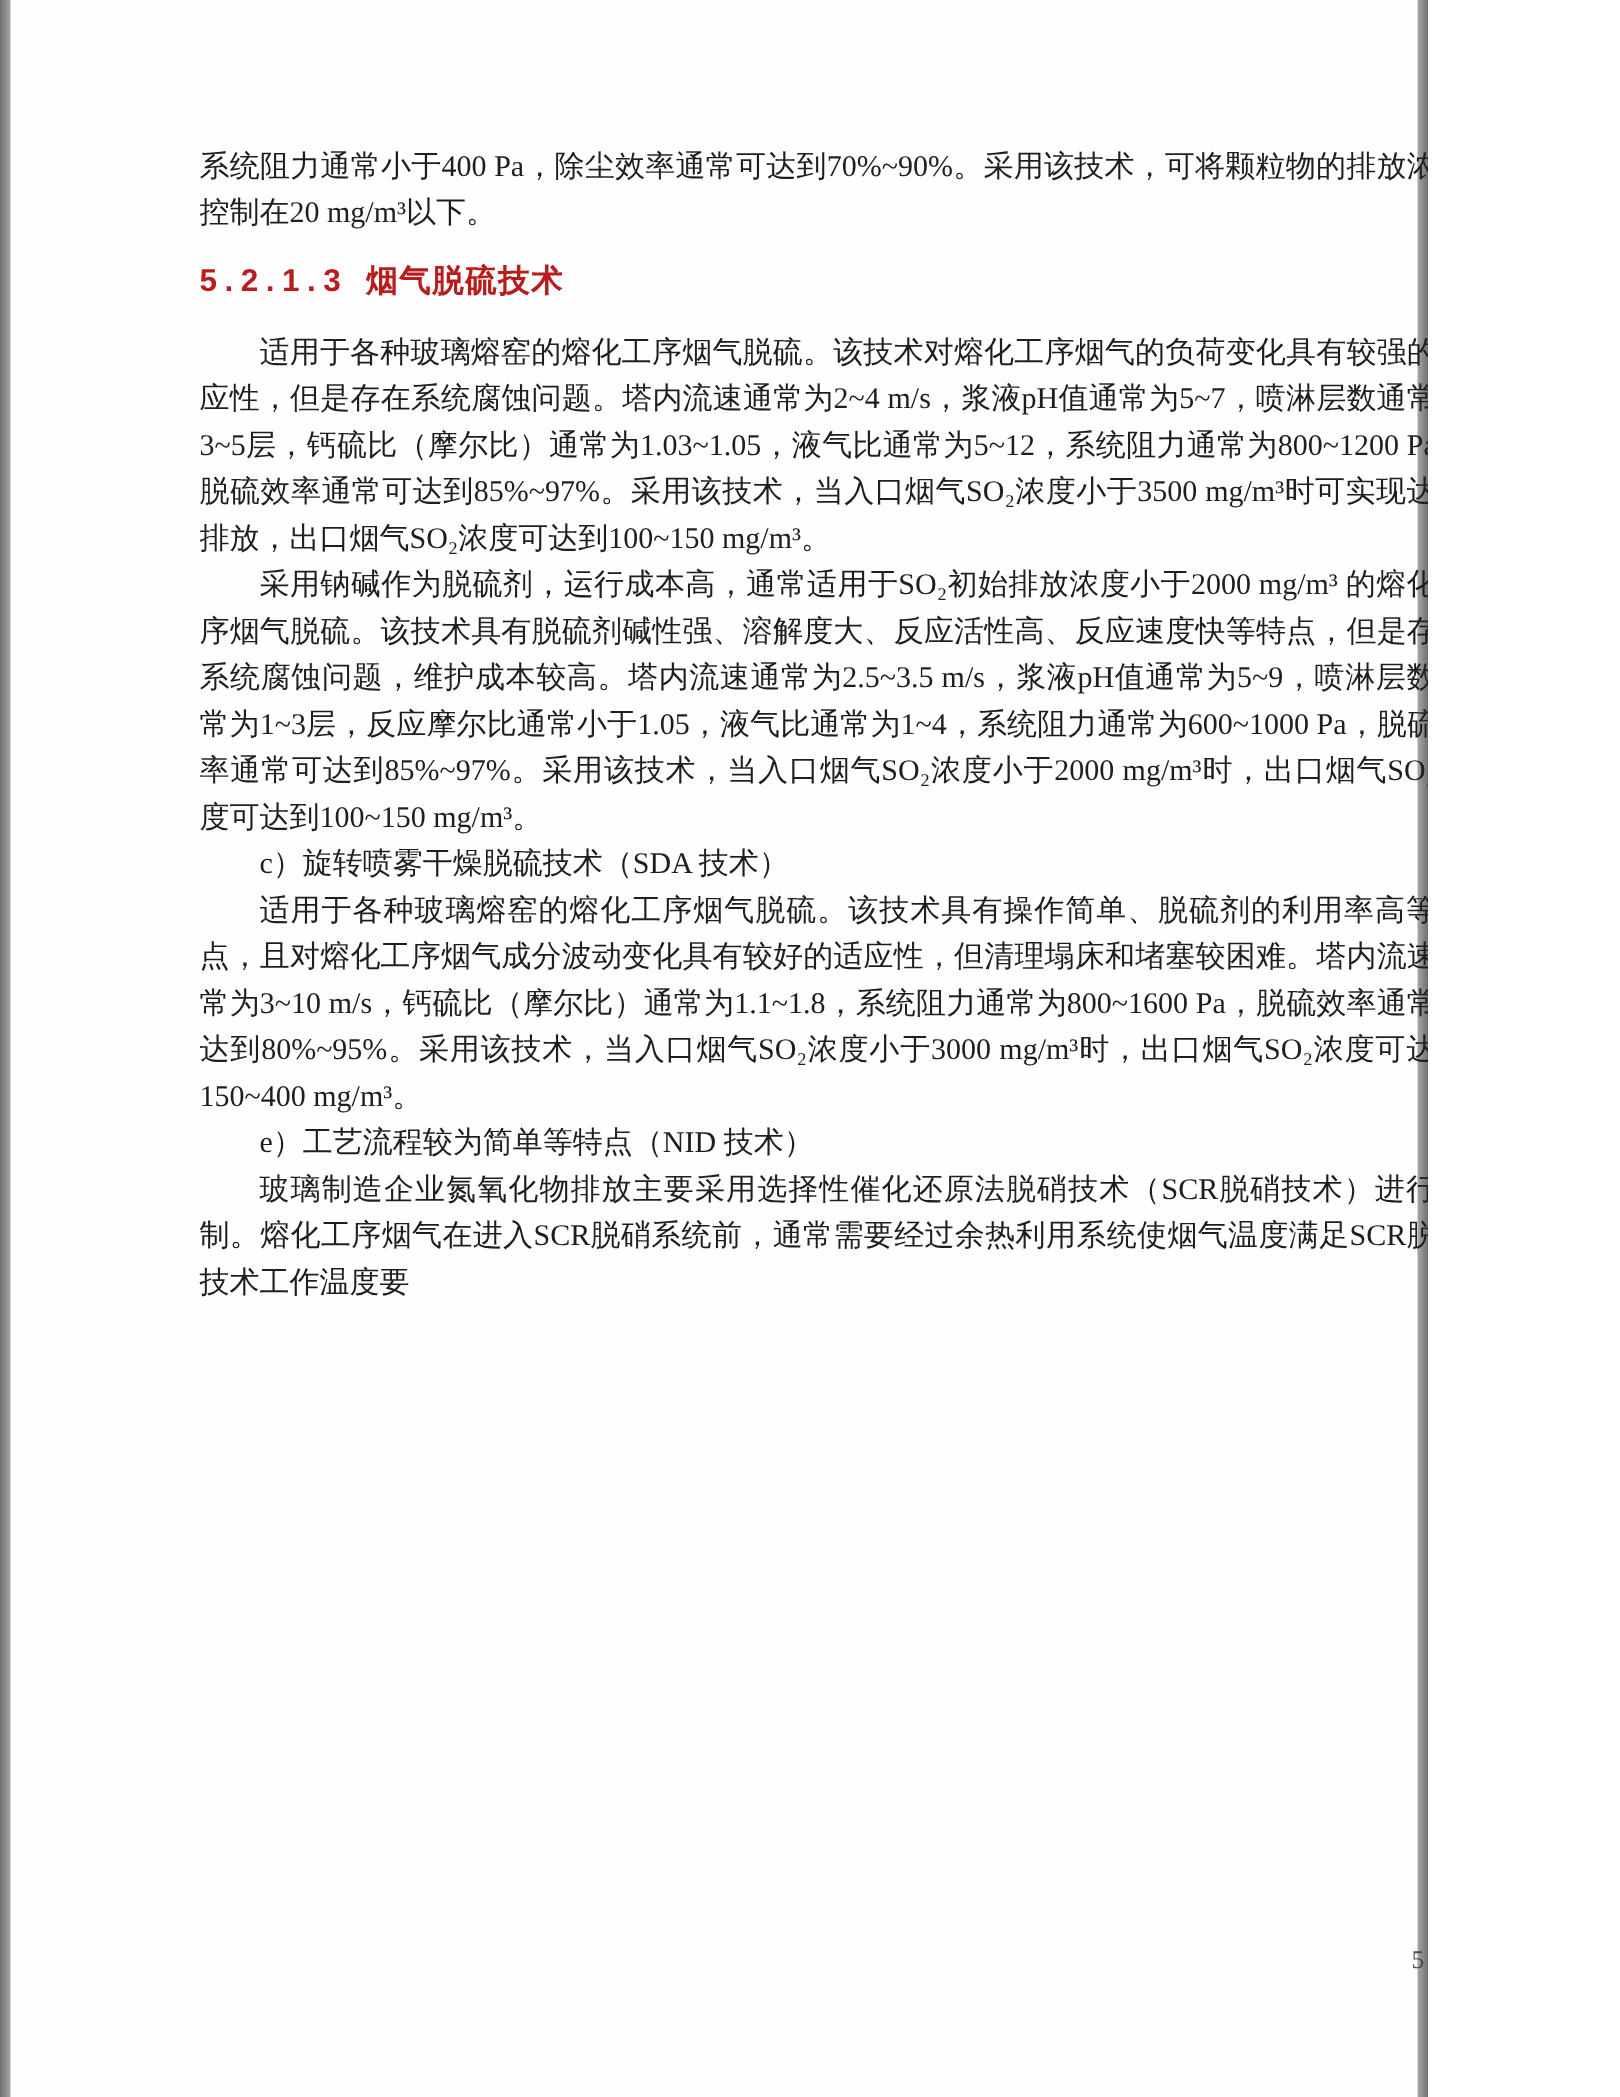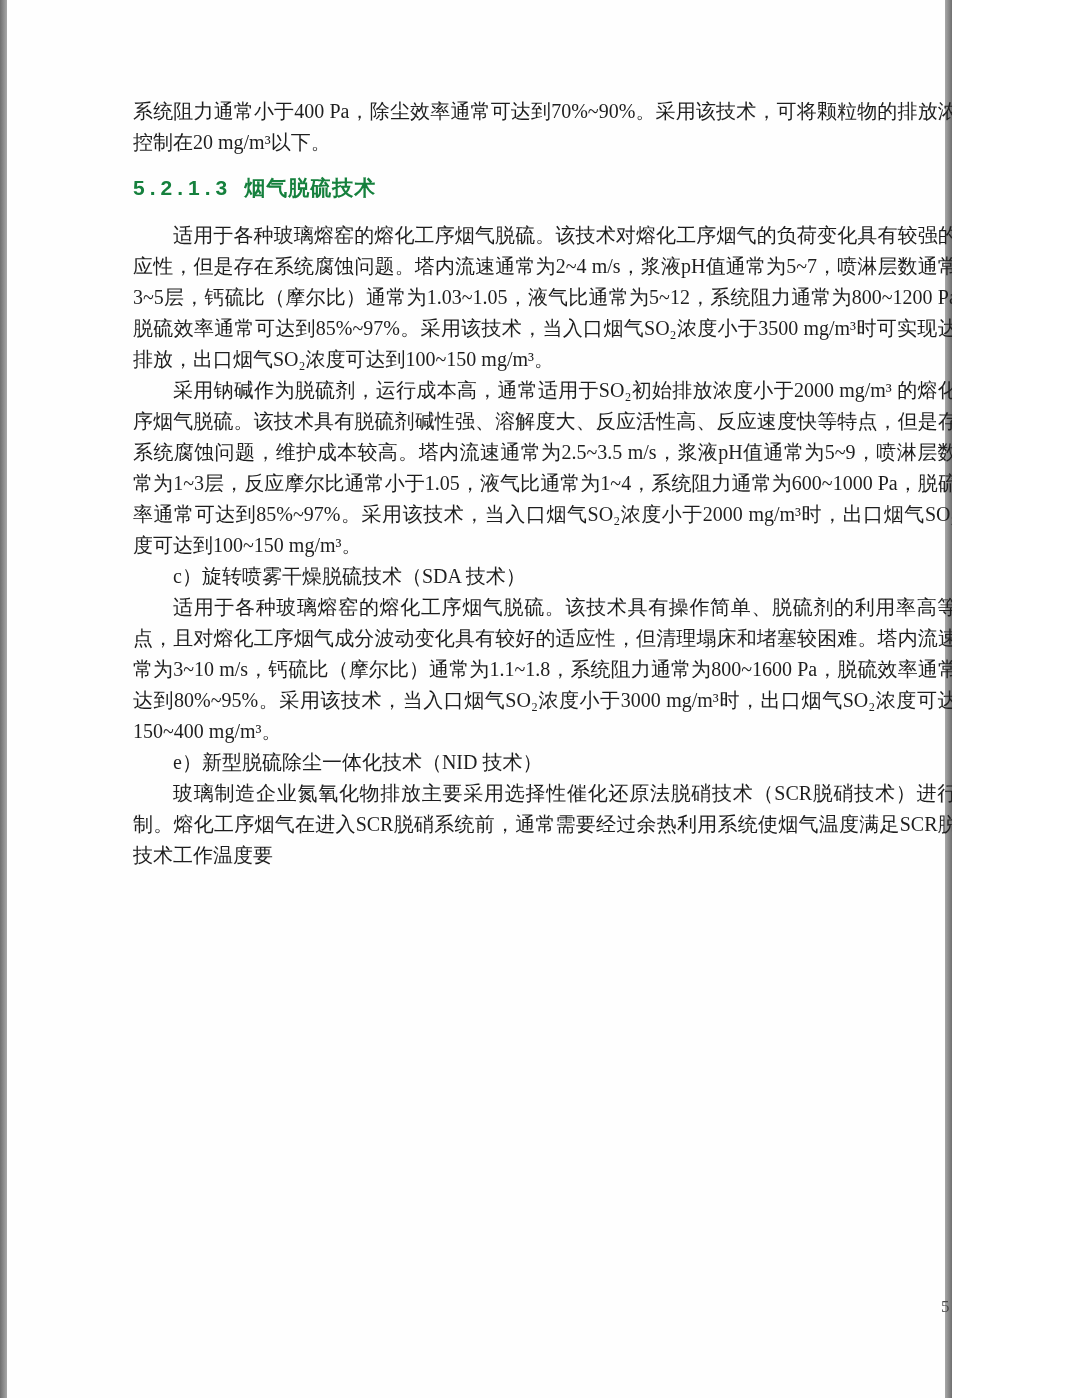--- a/index.html
+++ b/index.html
@@ -29,21 +29,21 @@
     line-height: 31px;
     text-align: justify;
   }
   .para { margin: 0; text-indent: 2em; }
   .para.no-indent { text-indent: 0; }
   .item { margin: 0; text-indent: 2em; }
   .heading {
     font-family: "Liberation Sans", "DejaVu Sans", sans-serif;
     font-weight: 700;
     font-size: 21px;
-    color: #15803d;
+    color: #b91c1c;
     margin: 16px 0 18px 0;
     text-indent: 0;
     text-align: left;
     line-height: 28px;
   }
   .hnum { letter-spacing: 5px; margin-right: 12px; }
   .htitle { letter-spacing: 1px; }
   .page-number {
     position: absolute;
     left: 941px;
@@ -72,21 +72,21 @@
 
 
     <p class="para">采用钠碱作为脱硫剂，运行成本高，通常适用于SO₂初始排放浓度小于2000 mg/m³ 的熔化工序烟气脱硫。该技术具有脱硫剂碱性强、溶解度大、反应活性高、反应速度快等特点，但是存在系统腐蚀问题，维护成本较高。塔内流速通常为2.5~3.5 m/s，浆液pH值通常为5~9，喷淋层数通常为1~3层，反应摩尔比通常小于1.05，液气比通常为1~4，系统阻力通常为600~1000 Pa，脱硫效率通常可达到85%~97%。采用该技术，当入口烟气SO₂浓度小于2000 mg/m³时，出口烟气SO₂浓度可达到100~150 mg/m³。</p>
 
     <p class="item">c）旋转喷雾干燥脱硫技术（SDA 技术）</p>
 
 
 
     <p class="para">适用于各种玻璃熔窑的熔化工序烟气脱硫。该技术具有操作简单、脱硫剂的利用率高等特点，且对熔化工序烟气成分波动变化具有较好的适应性，但清理塌床和堵塞较困难。塔内流速通常为3~10 m/s，钙硫比（摩尔比）通常为1.1~1.8，系统阻力通常为800~1600 Pa，脱硫效率通常可达到80%~95%。采用该技术，当入口烟气SO₂浓度小于3000 mg/m³时，出口烟气SO₂浓度可达到150~400 mg/m³。</p>
 
-    <p class="item">e）新型脱硫除尘一体化技术（NID 技术）</p>
+    <p class="item">e）工艺流程较为简单等特点（NID 技术）</p>
 
 
 
     <p class="para">玻璃制造企业氮氧化物排放主要采用选择性催化还原法脱硝技术（SCR脱硝技术）进行控制。熔化工序烟气在进入SCR脱硝系统前，通常需要经过余热利用系统使烟气温度满足SCR脱硝技术工作温度要</p>
 
   </div>
 
   <div class="page-number">5</div>
 </div>
 

